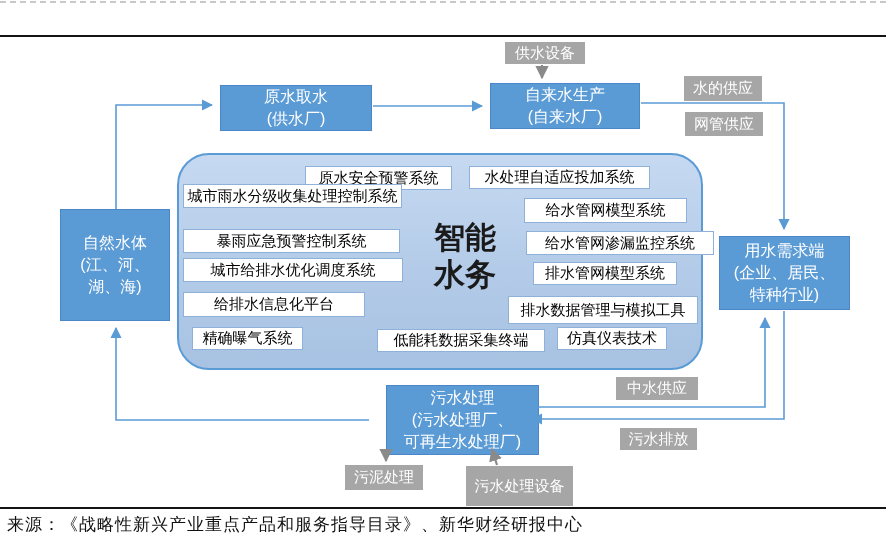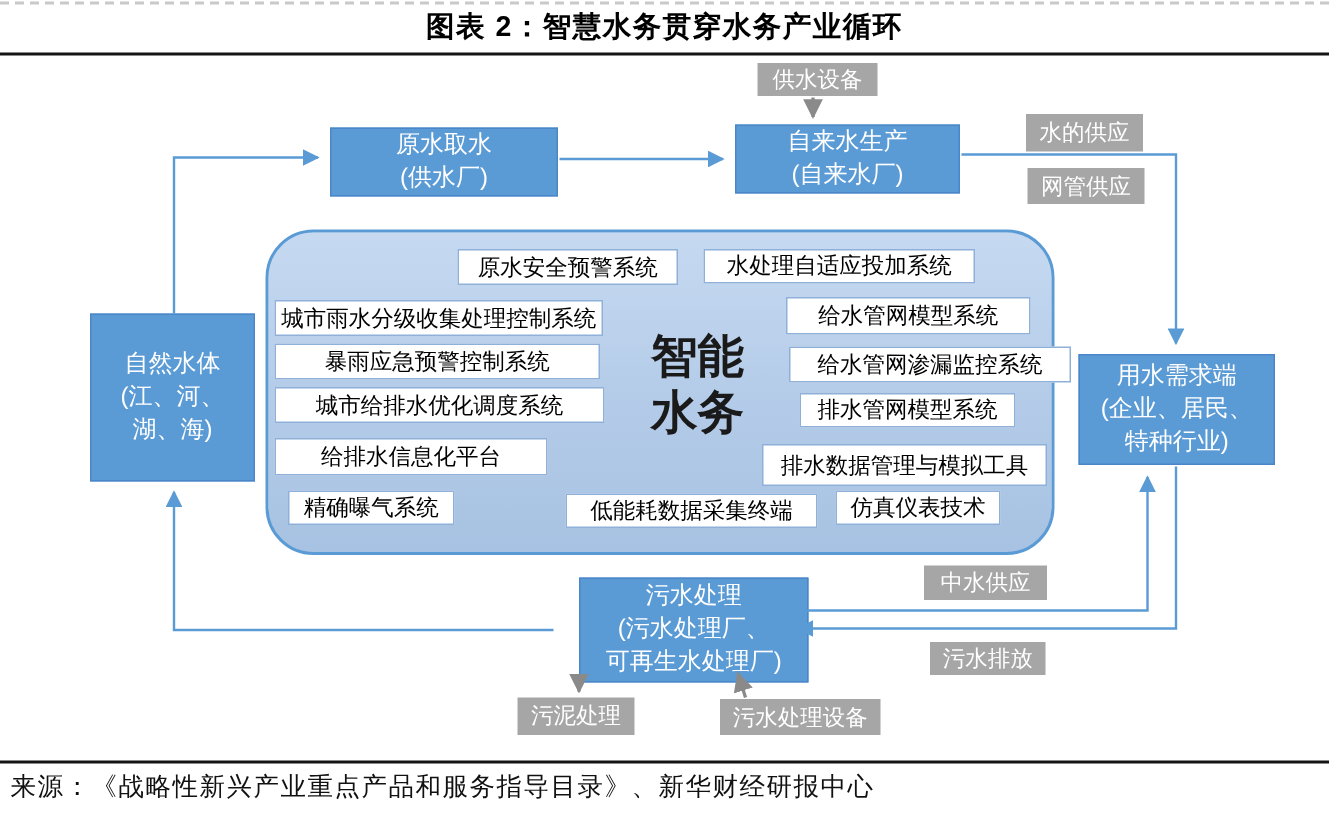--- a/index.html
+++ b/index.html
@@ -32,21 +32,20 @@
                 font-size:31px;font-weight:bold;color:#1a1a1a;line-height:1.2;
                 white-space:pre-line;z-index:2;}
   .wires{position:absolute;left:0;top:0;width:886px;height:542px;pointer-events:none;z-index:5;}
 </style>
 </head>
 <body>
 
 <div class="stage">
 
   <div class="top-dashed"></div>
-  <div class="fig-title">图表 2：智慧水务贯穿水务产业循环</div>
   <div class="rule rule-top"></div>
 
   <div class="container-box"></div>
   <div class="center-label">智能
 水务</div>
 
   <div class="node" style="left:60px;top:209px;width:110px;height:112px;">自然水体
 (江、河、
 湖、海)</div>
   <div class="node" style="left:220px;top:85px;width:152px;height:46px;">原水取水
@@ -59,24 +58,24 @@
   <div class="node" style="left:370px;top:385px;width:153px;height:70px;margin-left:16px;">污水处理
 (污水处理厂、
 可再生水处理厂)</div>
 
   <div class="gray-label" style="left:505px;top:42px;width:80px;height:22px;">供水设备</div>
   <div class="gray-label" style="left:684px;top:76px;width:78px;height:25px;">水的供应</div>
   <div class="gray-label" style="left:685px;top:112px;width:78px;height:24px;">网管供应</div>
   <div class="gray-label" style="left:616px;top:377px;width:82px;height:23px;">中水供应</div>
   <div class="gray-label" style="left:620px;top:428px;width:77px;height:22px;">污水排放</div>
   <div class="gray-label" style="left:345px;top:465px;width:78px;height:25px;">污泥处理</div>
-  <div class="gray-label" style="left:480px;top:466px;width:107px;height:24px;">污水处理设备</div>
+  <div class="gray-label" style="left:466px;top:466px;width:107px;height:40px;">污水处理设备</div>
 
   <div class="sys" style="left:305px;top:166px;width:147px;height:24px;">原水安全预警系统</div>
-  <div class="sys" style="left:183px;top:200px;width:219px;height:24px;">城市雨水分级收集处理控制系统</div>
+  <div class="sys" style="left:183px;top:184px;width:219px;height:24px;">城市雨水分级收集处理控制系统</div>
   <div class="sys" style="left:183px;top:229px;width:217px;height:24px;">暴雨应急预警控制系统</div>
   <div class="sys" style="left:183px;top:258px;width:220px;height:24px;text-align:right;">城市给排水优化调度系统</div>
   <div class="sys" style="left:183px;top:292px;width:182px;height:25px;">给排水信息化平台</div>
   <div class="sys" style="left:192px;top:327px;width:111px;height:23px;">精确曝气系统</div>
   <div class="sys" style="left:469px;top:166px;width:181px;height:23px;">水处理自适应投加系统</div>
   <div class="sys" style="left:524px;top:198px;width:163px;height:25px;">给水管网模型系统</div>
   <div class="sys" style="left:526px;top:231px;width:188px;height:24px;">给水管网渗漏监控系统</div>
   <div class="sys" style="left:533px;top:262px;width:144px;height:23px;">排水管网模型系统</div>
   <div class="sys" style="left:508px;top:296px;width:190px;height:28px;">排水数据管理与模拟工具</div>
   <div class="sys" style="left:377px;top:329px;width:168px;height:23px;">低能耗数据采集终端</div>

